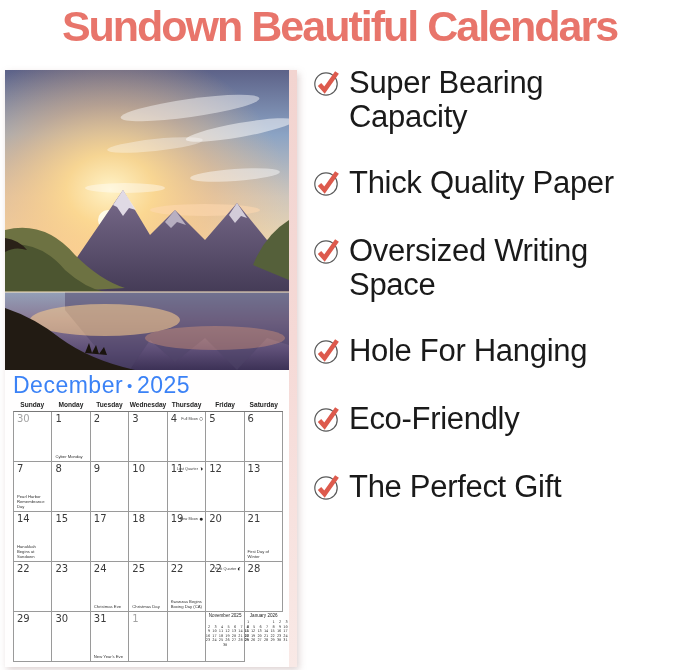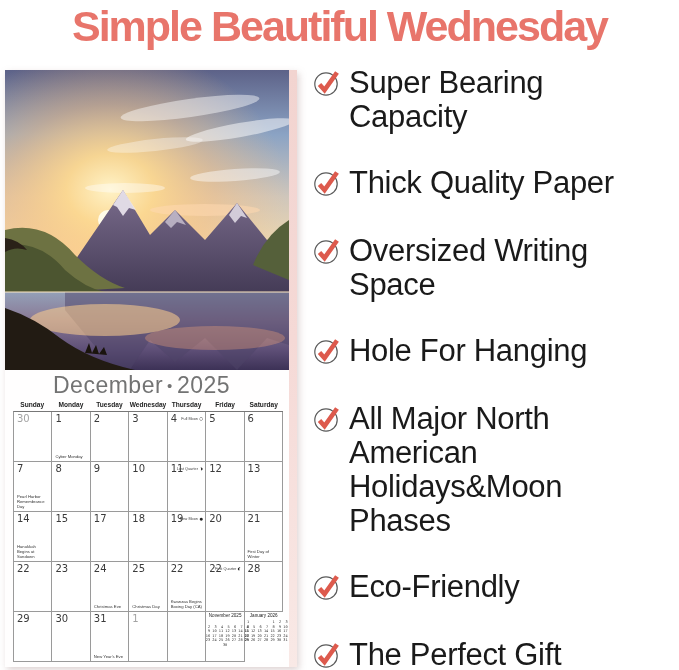--- a/index.html
+++ b/index.html
@@ -21,21 +21,21 @@
   
   .product{position:absolute;left:5px;top:70px;width:292px;height:597px;
     box-shadow:2px 3px 7px rgba(160,130,130,.35);}
   .product-inner{position:absolute;left:0;top:0;width:284px;height:597px;background:#fff;}
   .page-edge{position:absolute;right:0;top:0;width:8px;height:597px;
     background:linear-gradient(180deg,#f2d4d0 0%,var(--edge-pink) 45%,#f9e9e6 100%);}
   .photo{display:block;width:284px;height:300px;}
 
   
   .cal{position:absolute;left:0;top:300px;width:284px;height:297px;background:#fffefe;padding:2px 6px 0 8px;}
-  .cal-title{font-size:23px;color:#737373;letter-spacing:.5px;height:26px;line-height:26px;margin-left:40px;}
+  .cal-title{font-size:23px;color:#3b82f6;letter-spacing:.5px;height:26px;line-height:26px;}
   .cal-title .dot{font-size:15px;vertical-align:2px;padding:0 4px;}
   .weekdays{display:grid;grid-template-columns:repeat(7,1fr);height:12px;margin-top:1px;}
   .weekdays div{font-size:6.6px;font-weight:700;color:#222;text-align:center;line-height:12px;}
   .grid{position:relative;display:grid;grid-template-columns:repeat(7,1fr);grid-auto-rows:50px;
     border-top:1px solid #777;border-left:1px solid var(--grid-line);background:#fff;}
   .cell{position:relative;border-right:1px solid var(--grid-line);border-bottom:1px solid var(--grid-line);}
   .daynum{position:absolute;top:1px;left:3px;font-size:10px;color:#3a3a3a;font-family:"DejaVu Sans",sans-serif;font-weight:400;}
   .cell[data-variant="muted"] .daynum{color:var(--muted-day);}
   .holiday{position:absolute;left:3px;bottom:2px;right:2px;font-size:4.2px;line-height:5px;color:#333;white-space:pre-line;}
   .moon{position:absolute;top:3px;right:2px;display:flex;align-items:center;gap:1px;}
@@ -51,21 +51,21 @@
   .features{position:absolute;left:313px;top:66px;width:360px;}
   .feature{display:flex;align-items:flex-start;margin-bottom:32px;}
   .feature .icon{flex:0 0 28px;margin-top:2px;}
   .feature .label{font-size:31px;font-weight:400;color:var(--ink);letter-spacing:-.3px;line-height:34px;padding-left:8px;width:322px;}
 </style>
 </head>
 <body>
 
 <div class="stage">
 
-  <div class="headline">Simple Beautiful Wednesday</div>
+  <div class="headline">Sundown Beautiful Calendars</div>
 
   <div class="product">
     <div class="product-inner">
 
       <svg class="photo" viewBox="0 0 284 300" preserveAspectRatio="none">
         <defs>
           <linearGradient id="sky" x1="0" y1="0" x2="0" y2="1">
             <stop offset="0" stop-color="#5d6288"></stop>
             <stop offset="0.28" stop-color="#8ba3c4"></stop>
             <stop offset="0.55" stop-color="#cfc6bb"></stop>
@@ -527,29 +527,20 @@
       <div class="feature">
         <span class="icon">
           <svg width="28" height="30" viewBox="0 0 28 30">
             <circle cx="13" cy="16" r="11.2" fill="none" stroke="#5a5a5a" stroke-width="1.2"></circle>
             <path d="M6.5 16.5 L11.5 22 L24 4.5" fill="none" stroke="var(--check)" stroke-width="4.6" stroke-linejoin="miter"></path>
           </svg>
         </span>
         <span class="label">Hole For Hanging</span>
       </div>
 
-      <div class="feature">
-        <span class="icon">
-          <svg width="28" height="30" viewBox="0 0 28 30">
-            <circle cx="13" cy="16" r="11.2" fill="none" stroke="#5a5a5a" stroke-width="1.2"></circle>
-            <path d="M6.5 16.5 L11.5 22 L24 4.5" fill="none" stroke="var(--check)" stroke-width="4.6" stroke-linejoin="miter"></path>
-          </svg>
-        </span>
-        <span class="label">All Major North American Holidays&amp;Moon Phases</span>
-      </div>
 
       <div class="feature">
         <span class="icon">
           <svg width="28" height="30" viewBox="0 0 28 30">
             <circle cx="13" cy="16" r="11.2" fill="none" stroke="#5a5a5a" stroke-width="1.2"></circle>
             <path d="M6.5 16.5 L11.5 22 L24 4.5" fill="none" stroke="var(--check)" stroke-width="4.6" stroke-linejoin="miter"></path>
           </svg>
         </span>
         <span class="label">Eco-Friendly</span>
       </div>

